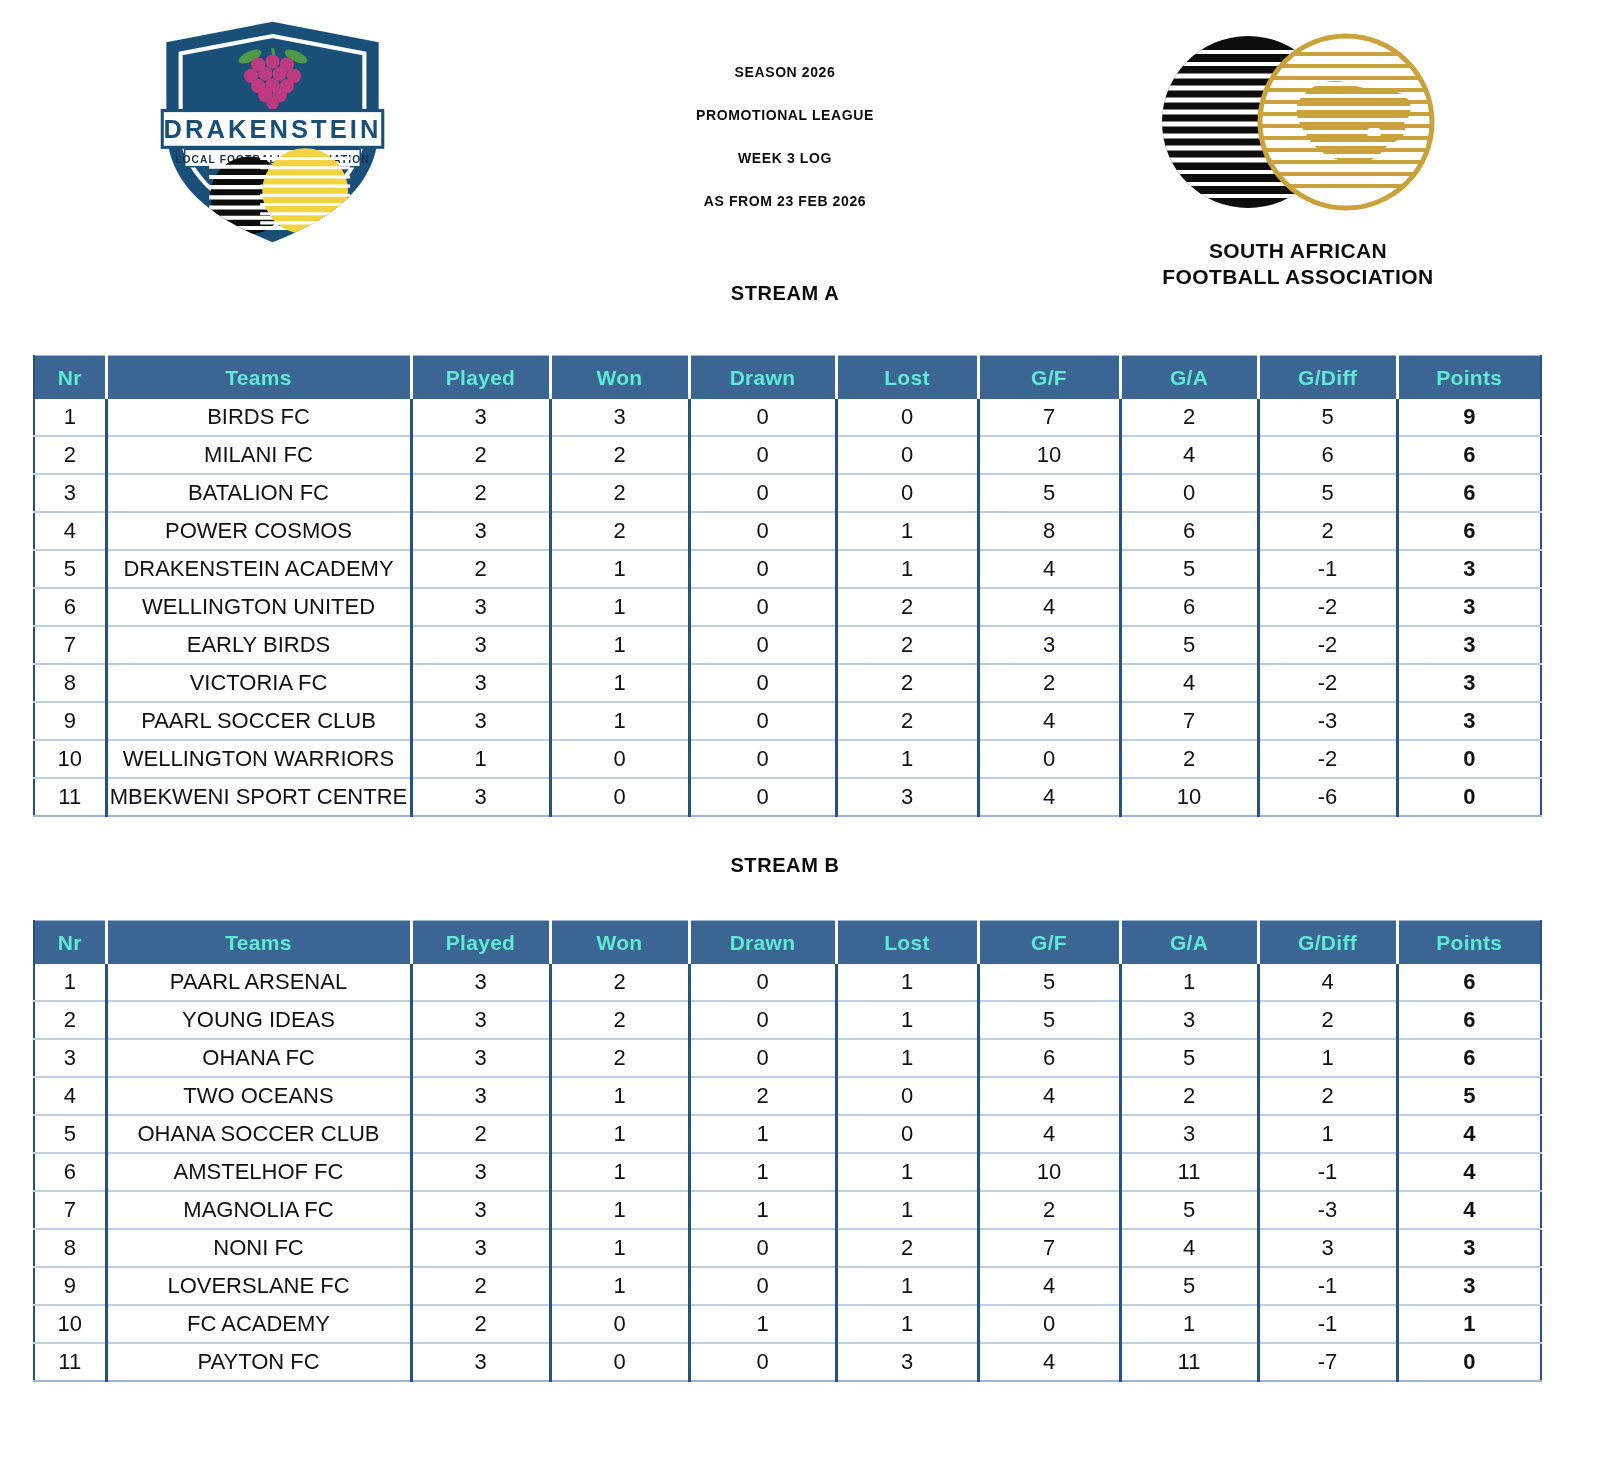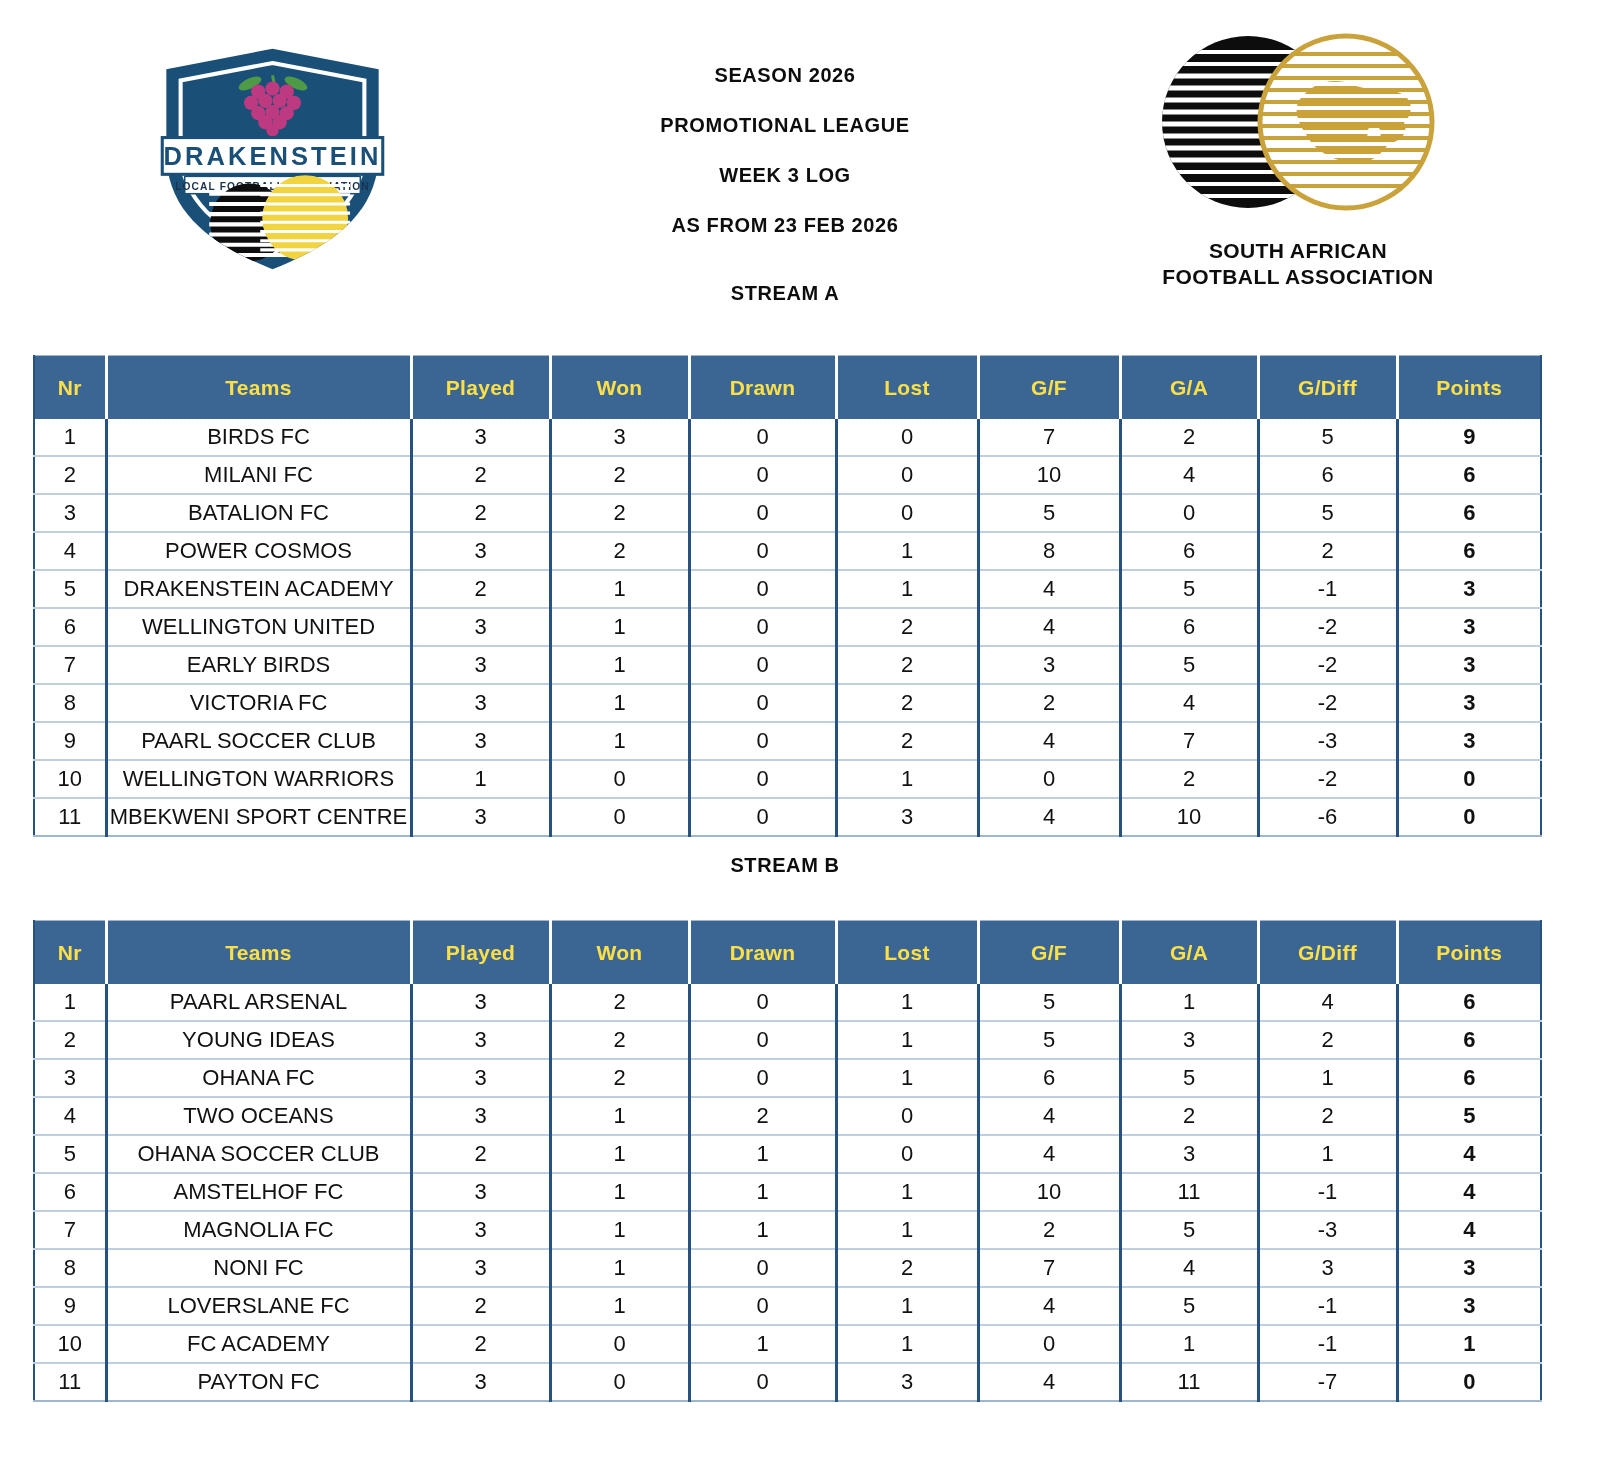--- a/index.html
+++ b/index.html
@@ -12,33 +12,33 @@
     position: relative;
     width: 1600px;
     height: 1471px;
     background: #ffffff;
     overflow: hidden;
   }
   
   .logo-left {
     position: absolute;
     left: 150px;
-    top: 40px;
+    top: 13px;
     width: 245px;
     height: 238px;
   }
   .title-block {
     position: absolute;
     top: 64px;
     left: 0;
     width: 1570px;
     text-align: center;
   }
   .title-line {
-    font-size: 20px;
+    font-size: 14px;
     font-weight: bold;
     letter-spacing: 0.6px;
     color: #0d0d0d;
     margin: 0 0 27px 0;
   }
   .logo-right {
     position: absolute;
     left: 1148px;
     top: 30px;
     width: 300px;
@@ -74,25 +74,25 @@
     table-layout: fixed;
     border: 2px solid #27517E;
     border-top: 1px solid #9FB6CE;
     border-bottom: 2px solid #9FB6CE;
   }
   table.log-table.a { top: 355px; }
   table.log-table.b { top: 920px; }
 
   table.log-table thead th {
     background: #3B6693;
-    color: #fde047;
+    color: #5eead4;
     font-weight: bold;
     font-size: 21px;
     height: 33px;
-    padding: 15px;
+    padding: 5px;
     border-left: 3px solid #ffffff;
     letter-spacing: 0.3px;
   }
   table.log-table thead th:first-child { border-left: none; }
 
   table.log-table tbody td {
     height: 36px;
     padding: 0;
     text-align: center;
     vertical-align: middle;

